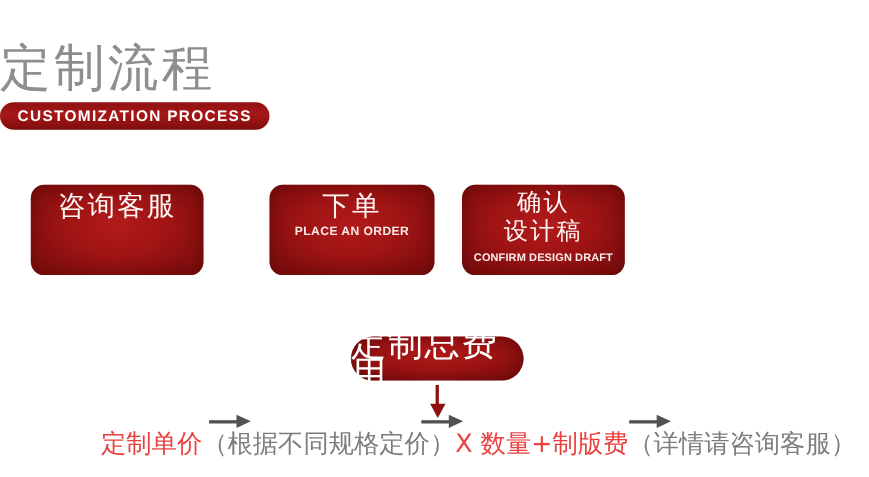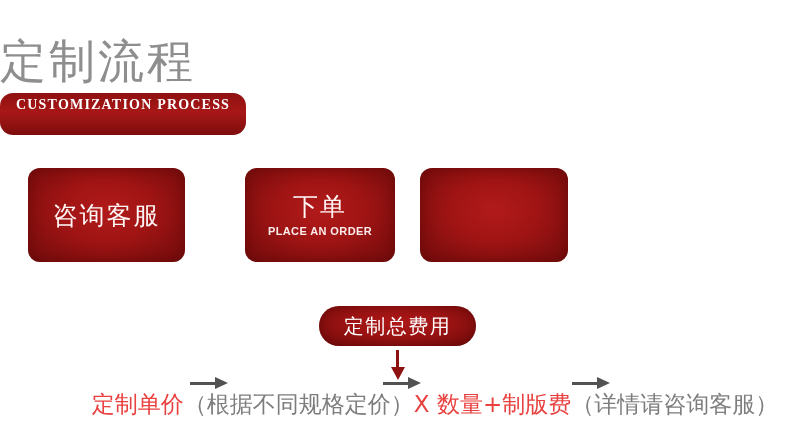--- a/index.html
+++ b/index.html
@@ -38,47 +38,46 @@
     margin-top: 5px;
     height: 26px;
   }
   .subtitle-badge {
     display: inline-block;
     background: linear-gradient(180deg, #8f1111 0%, #a81717 45%, #7d0d0d 100%);
     color: #ffffff;
     font-size: 14px;
     font-weight: 600;
     letter-spacing: 1.2px;
-    padding: 4px 16px 22px 16px;
+    padding: 4px 16px 5px 16px;
     border-radius: 13px;
     line-height: 16px;
     white-space: nowrap;
-    font-family: Liberation Serif, serif;
   }
 
   
   .flow-row {
     position: absolute;
     top: 168px;
     left: 0;
     width: 790px;
     height: 94px;
   }
   .flow-box {
     position: absolute;
     top: 0;
-    height: 94px;
+    height: 82px;
     border-radius: 12px;
     background: radial-gradient(ellipse at 50% 45%, #b21a1a 0%, #a01414 42%, #8a1010 68%, #730c0c 100%);
     box-shadow: inset 0 0 14px rgba(90,5,5,0.55);
     color: #ffffff;
     display: flex;
     flex-direction: column;
     align-items: center;
-    justify-content: center;
+    justify-content: flex-start;
     box-sizing: border-box;
     padding: 4px 6px;
   }
   .box-cn {
     font-size: 25px;
     line-height: 29px;
     font-weight: 400;
     letter-spacing: 2px;
     text-align: center;
     color: #fdf6f5;
@@ -148,21 +147,21 @@
     border-radius: 20px;
     background: radial-gradient(ellipse at 50% 40%, #ae1818 0%, #9c1313 45%, #820e0e 78%, #6d0a0a 100%);
     box-shadow: inset 0 0 12px rgba(80,4,4,0.5);
     display: flex;
     align-items: center;
     justify-content: center;
     box-sizing: border-box;
   }
   .total-pill-label {
     color: #ffffff;
-    font-size: 20px;
+    font-size: 32px;
     line-height: 28px;
     letter-spacing: 1.5px;
     font-family: "DejaVu Sans", "Liberation Sans", sans-serif;
   }
 
   
   .arrow-v {
     position: absolute;
     top: 350px;
     left: 391px;
@@ -233,20 +232,23 @@
     <div class="box-cn">下单</div>
     <div class="box-en">PLACE AN ORDER</div>
   </div>
 
   <div class="arrow-h" id="arrow-2">
     <span class="shaft"></span>
     <span class="head"></span>
   </div>
 
   <div class="flow-box" id="box-3">
+    <div class="box-cn two-line" style="white-space: pre-line;">确认
+设计稿</div>
+    <div class="box-en tight">CONFIRM DESIGN DRAFT</div>
   </div>
 
   <div class="arrow-h" id="arrow-3">
     <span class="shaft"></span>
     <span class="head"></span>
   </div>
 
 
 </div>
 

